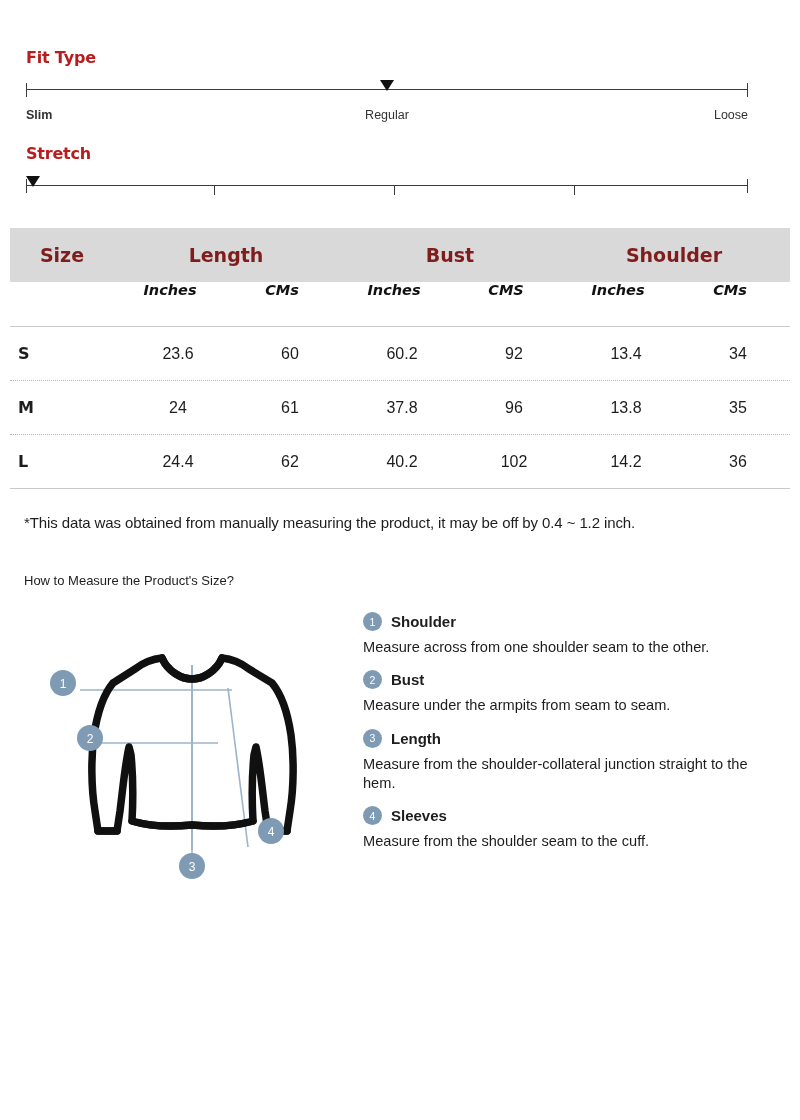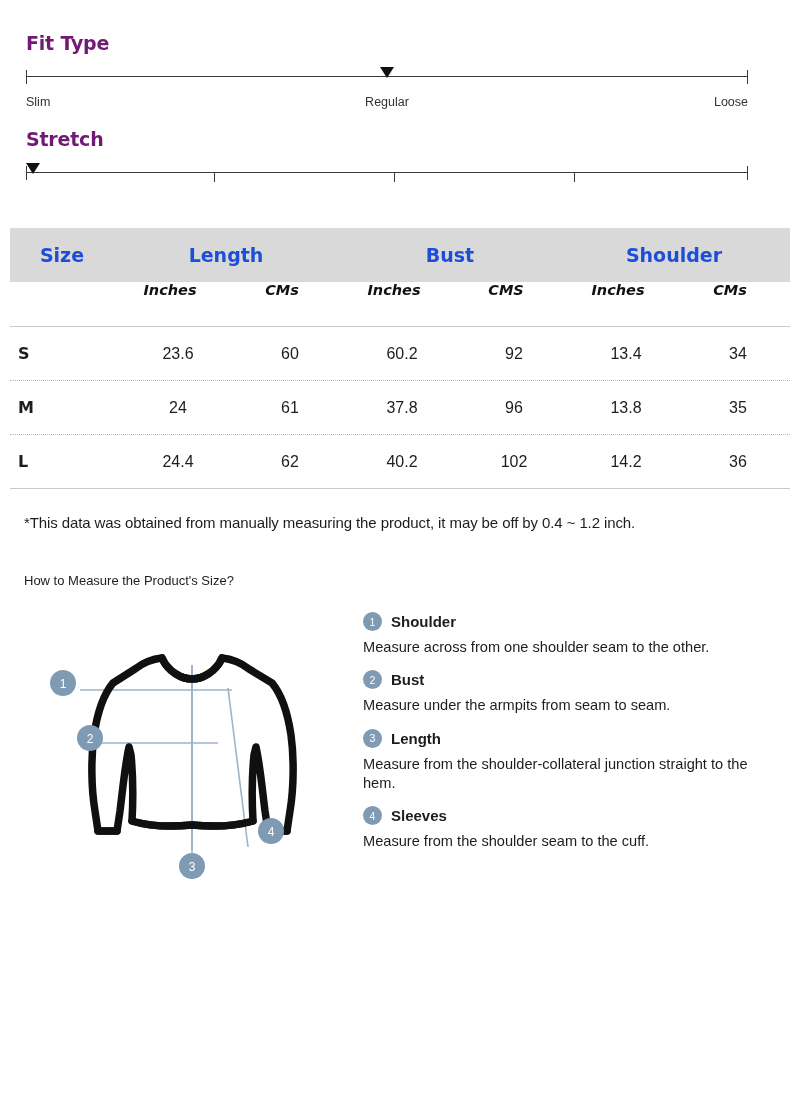--- a/index.html
+++ b/index.html
@@ -22,24 +22,24 @@
     width: 800px;
     height: 1120px;
   }
 
   
   .scale-block { position: absolute; left: 26px; width: 748px; }
 
   .scale-title {
     font-family: "DejaVu Sans", sans-serif;
     font-weight: bold;
-    font-size: 19px;
+    font-size: 16px;
     letter-spacing: -0.2px;
-    color: #701a75;
-    margin: 0 0 0 0;
+    color: #b91c1c;
+    margin: 16px 0 0 0;
   }
 
   .axis-wrap { position: relative; width: 722px; height: 18px; margin-top: 14px; }
   .axis-line {
     position: absolute;
     left: 0; top: 8px;
     width: 100%;
     height: 1px;
     background: #3a3a3a;
   }
@@ -69,37 +69,37 @@
   .axis-labels { position: relative; width: 722px; height: 18px; margin-top: 9px; }
   .axis-label {
     position: absolute;
     font-family: "Liberation Sans", sans-serif;
     font-size: 12.5px;
     color: #333333;
     white-space: nowrap;
     transform: translateX(-50%);
     top: 0;
   }
-  .axis-label.left  { transform: none; }
+  .axis-label.left  { transform: none; font-weight: bold; }
   .axis-label.right { transform: translateX(-100%); }
 
   
   .table-wrap { position: absolute; left: 10px; top: 228px; width: 780px; }
 
   .thead-band {
     display: flex;
     background: #d9d9d9;
     height: 54px;
     align-items: center;
   }
   .thead-band .cell {
     font-family: "DejaVu Sans", sans-serif;
     font-weight: bold;
     font-size: 19px;
-    color: #1d4ed8;
+    color: #7f1d1d;
     text-align: center;
   }
   .sub-row {
     display: flex;
     height: 44px;
     align-items: flex-start;
     border-bottom: 1px solid #c9c9c9;
     font-style: italic;
   }
   .sub-row .cell {

